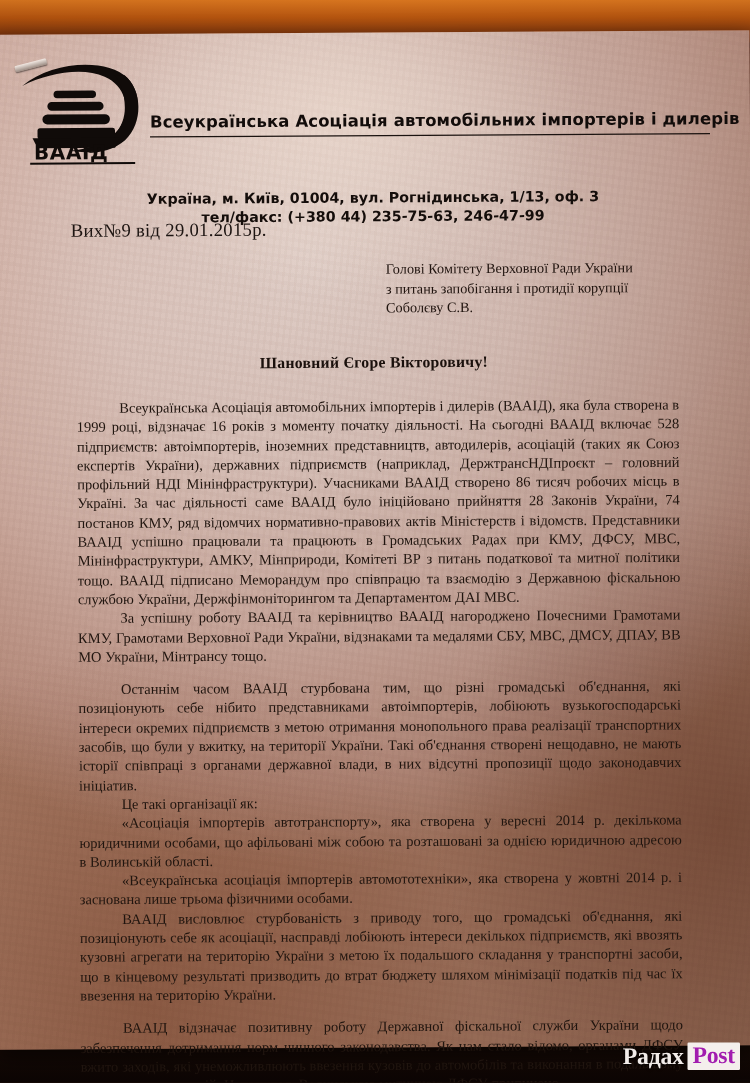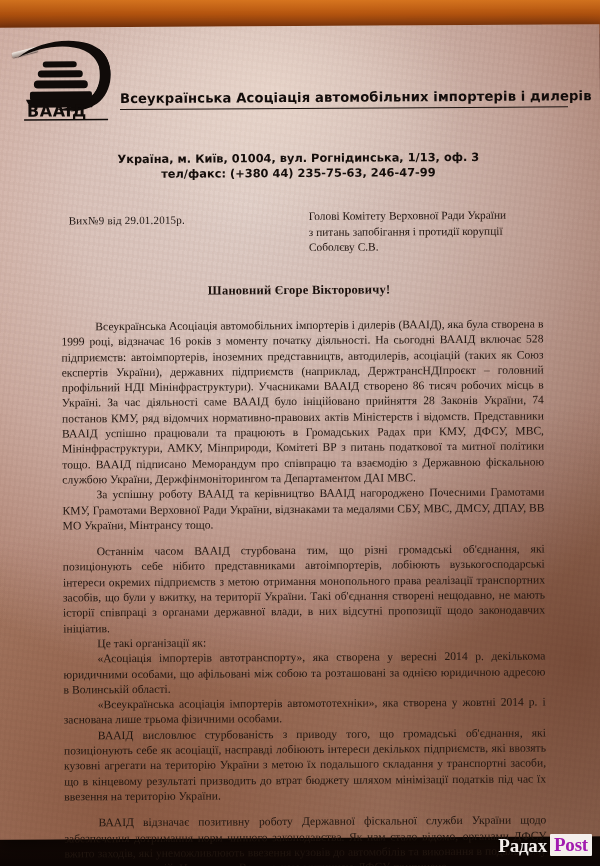--- a/index.html
+++ b/index.html
@@ -55,38 +55,38 @@
   
   #staple{
     position:absolute;left:14px;top:22px;width:26px;height:5px;
     background:linear-gradient(180deg,#f3eae4,#9c8d84);
     transform:rotate(-14deg);border-radius:1px;
     box-shadow:0 1px 1px rgba(0,0,0,.45);
   }
 
   
   #letterhead{position:absolute;left:0;top:4px;width:600px;}
-  #logo-wrap{position:absolute;left:14px;top:4px;width:108px;height:86px;}
+  #logo-wrap{position:absolute;left:14px;top:15px;width:108px;height:86px;}
   #logo-wrap svg{display:block;width:108px;height:86px;}
   #org-name{
     position:absolute;left:122px;top:60px;width:448px;
     font-family:"DejaVu Sans", sans-serif;
     font-weight:700;font-size:13.2px;letter-spacing:.1px;color:#120c0a;
     border-bottom:1.6px solid #1b1310;padding-bottom:3px;
     white-space:nowrap;
   }
   #address-block{
     position:absolute;left:0;top:121px;width:600px;text-align:center;
     font-family:"DejaVu Sans", sans-serif;font-weight:700;
     font-size:11.4px;line-height:14.5px;color:#140d0a;
   }
 
   #outgoing{
-    position:absolute;left:70px;top:150px;
-    font-size:11px;color:#1d1512;letter-spacing:.2px;margin-top:37px;
+    position:absolute;left:58px;top:150px;
+    font-size:15px;color:#1d1512;letter-spacing:.2px;
   }
 
   
   #addressee{
     position:absolute;left:310px;top:183px;width:275px;
     font-size:11.4px;line-height:15.5px;color:#20140f;
   }
 
   
   #salutation{

